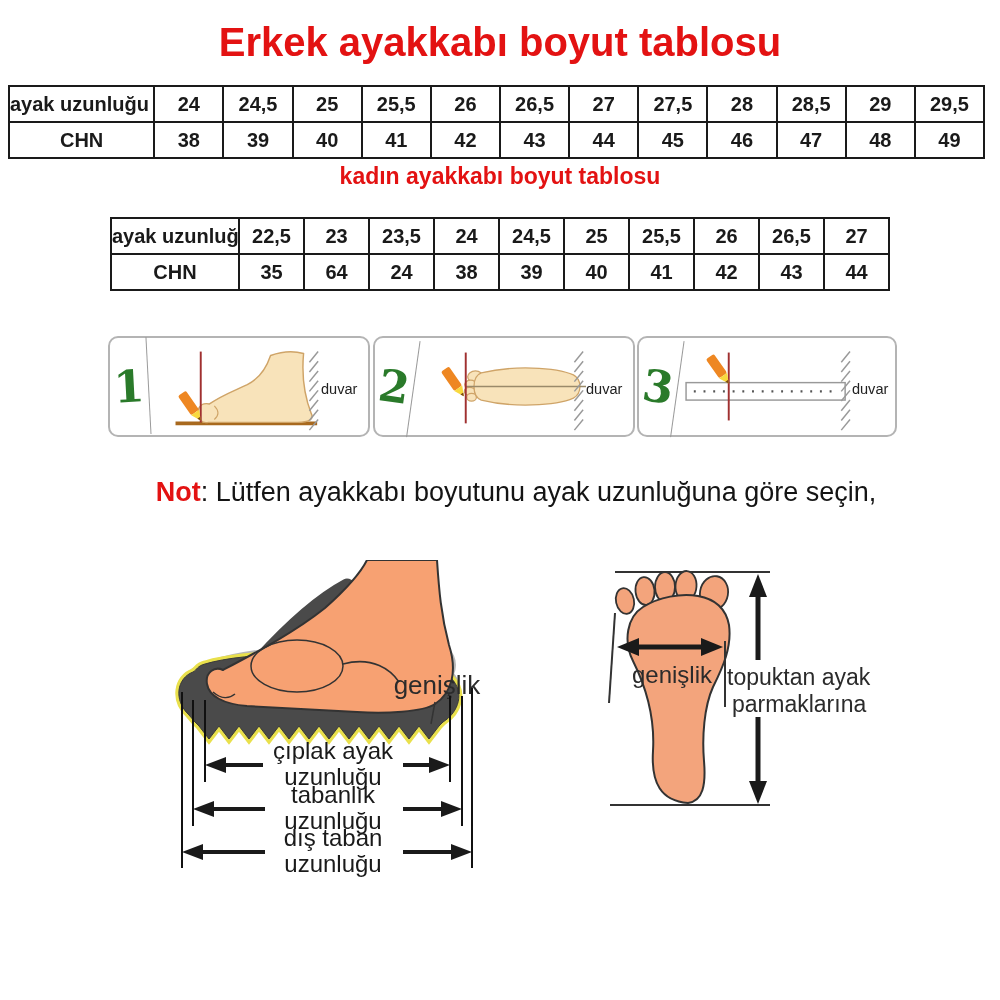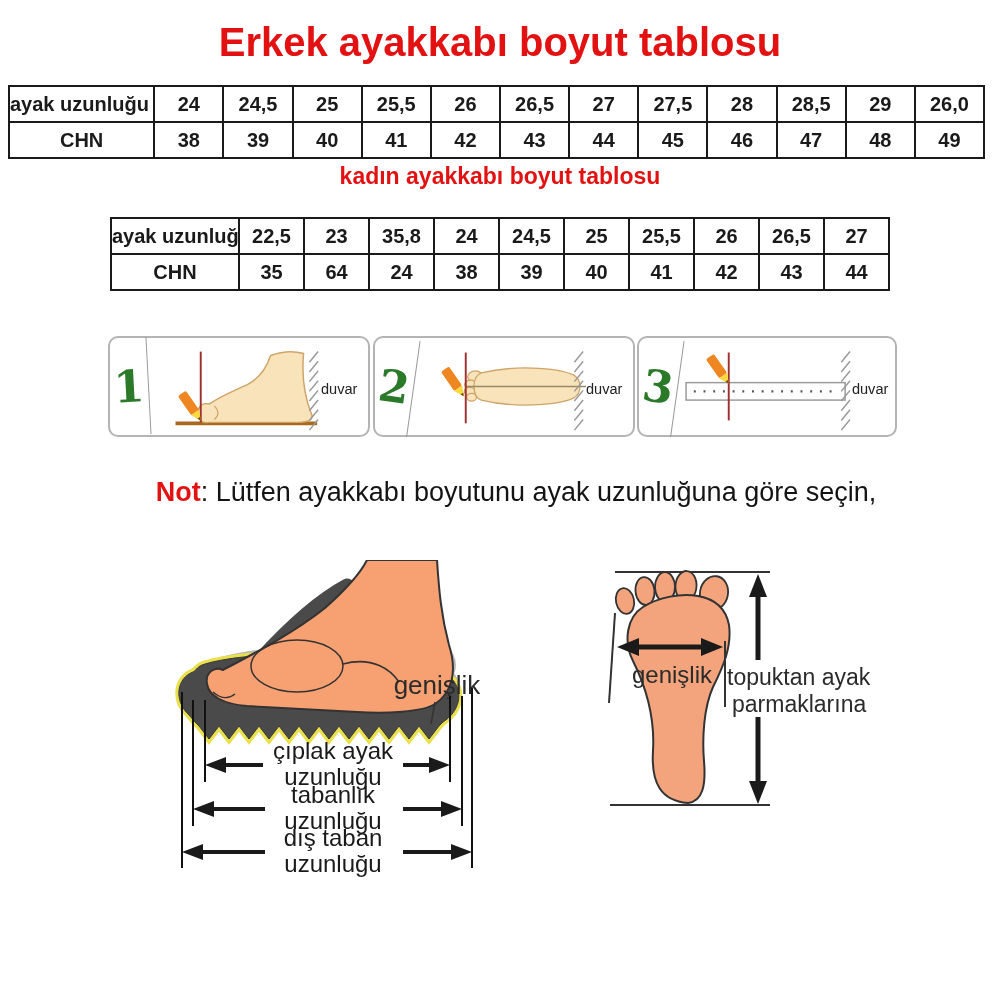--- a/index.html
+++ b/index.html
@@ -63,21 +63,21 @@
     <td>24,5</td>
     <td>25</td>
     <td>25,5</td>
     <td>26</td>
     <td>26,5</td>
     <td>27</td>
     <td>27,5</td>
     <td>28</td>
     <td>28,5</td>
     <td>29</td>
-    <td>26,0</td>
+    <td>29,5</td>
   </tr>
   <tr>
     <td class="chnlabel">CHN</td>
     <td>38</td>
     <td>39</td>
     <td>40</td>
     <td>41</td>
     <td>42</td>
     <td>43</td>
     <td>44</td>
@@ -95,21 +95,21 @@
 <table class="size-table" id="women-table">
   <colgroup>
       <col style="width:128px">
       <col span="10" style="width:65px">
     </colgroup>
   <tbody>
       <tr>
     <td class="rowlabel">ayak uzunluğu (cm)</td>
     <td>22,5</td>
     <td>23</td>
-    <td>35,8</td>
+    <td>23,5</td>
     <td>24</td>
     <td>24,5</td>
     <td>25</td>
     <td>25,5</td>
     <td>26</td>
     <td>26,5</td>
     <td>27</td>
   </tr>
   <tr>
     <td class="chnlabel">CHN</td>

